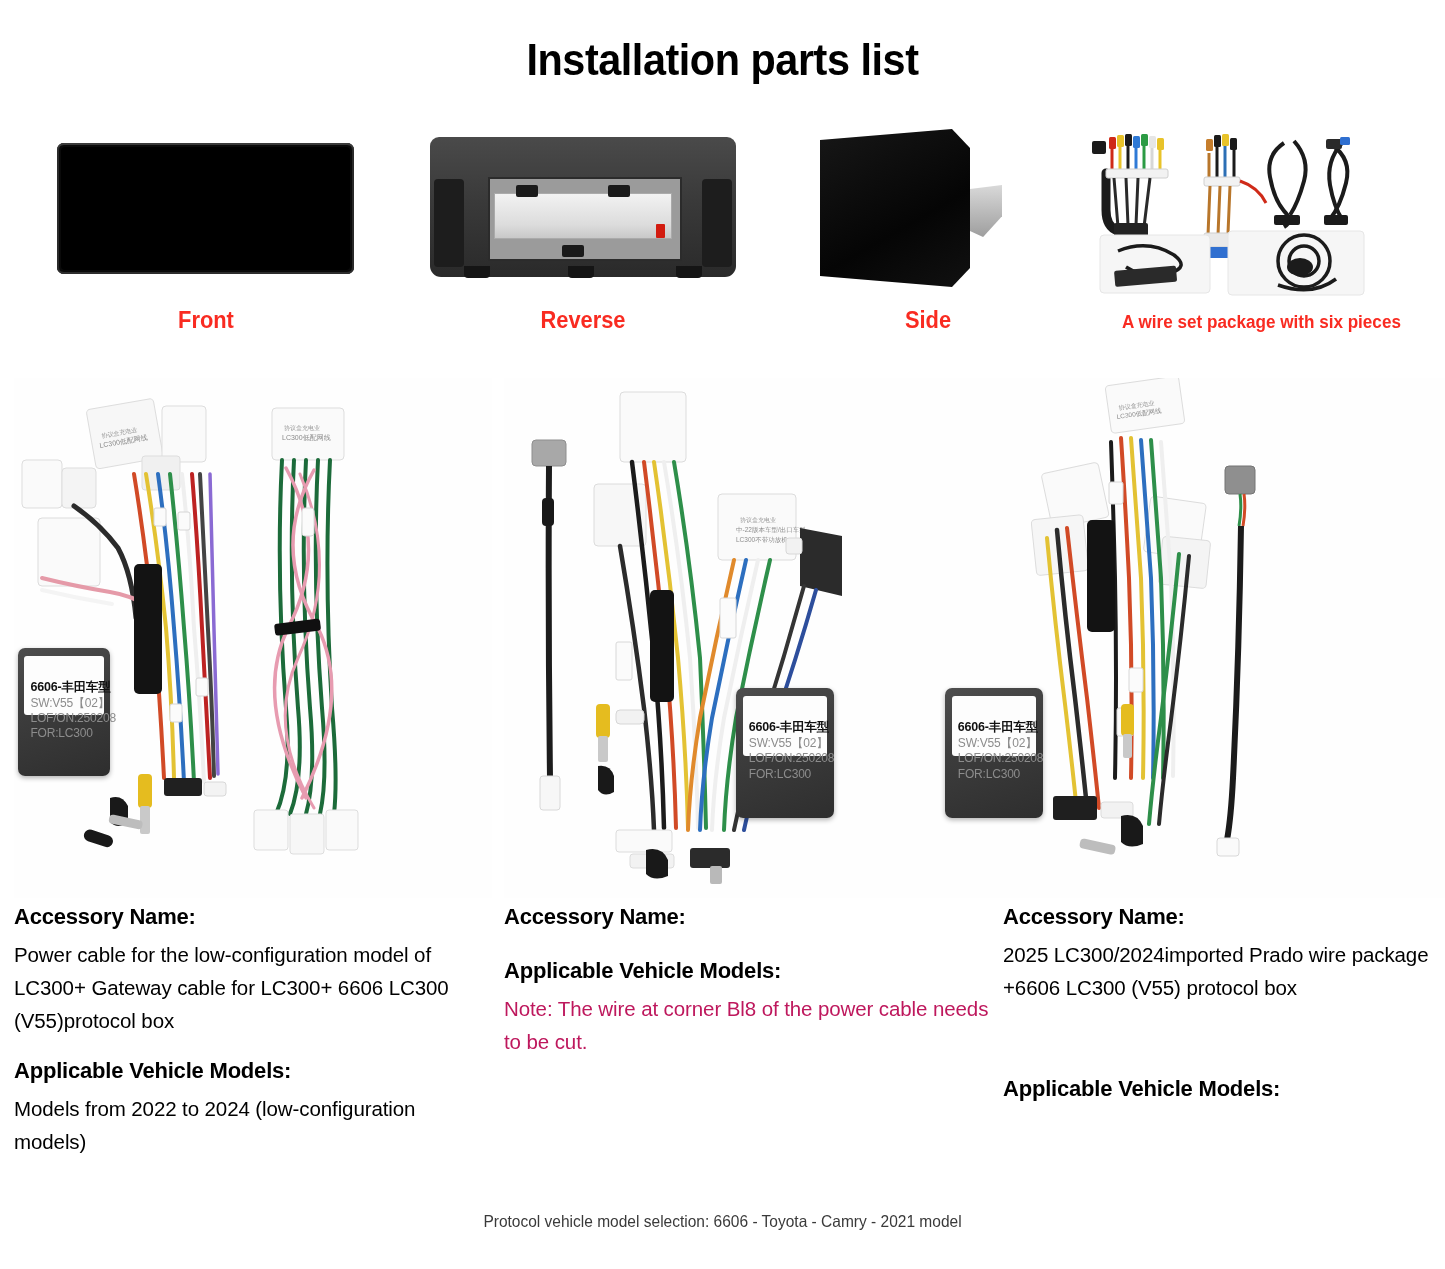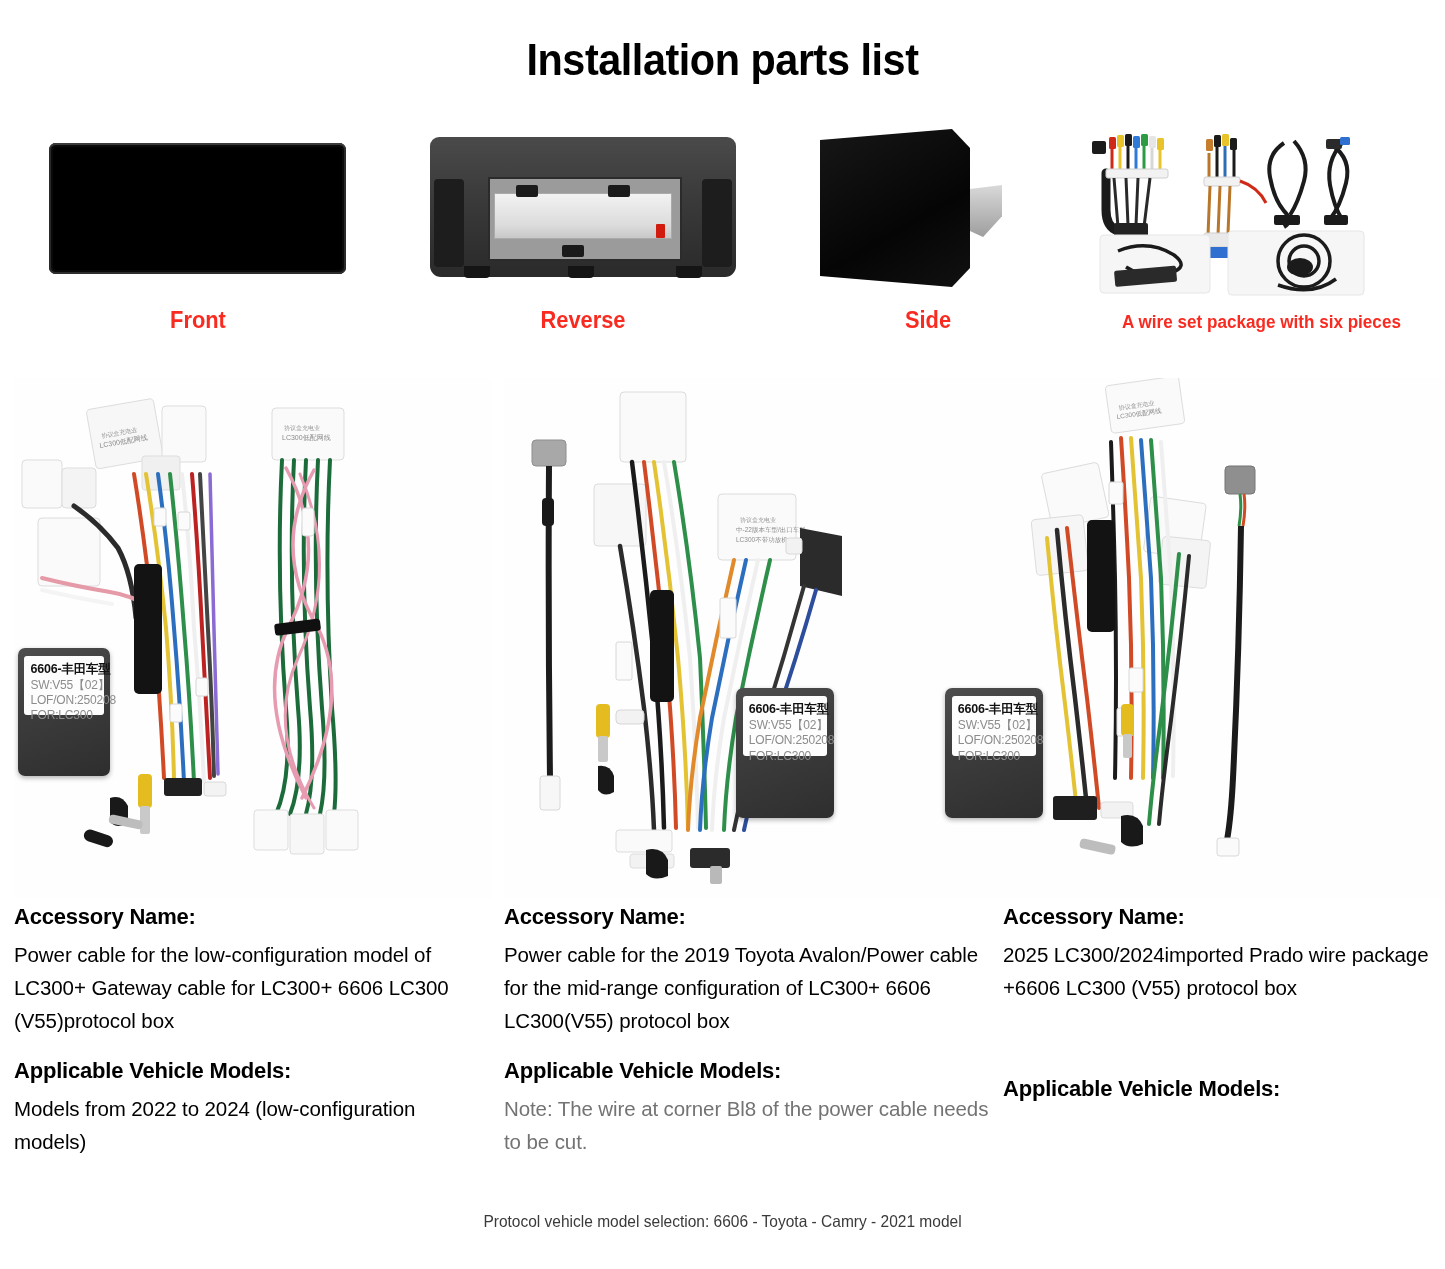--- a/index.html
+++ b/index.html
@@ -58,21 +58,21 @@
     font-weight: bold;
     font-family: "Liberation Sans Narrow", "Liberation Sans", sans-serif;
     transform: scaleX(0.95);
   }
   .view-label.small {
     font-size: 18px;
     top: 197px;
   }
 
   
-  #cell-front { left: 4px; width: 388px; }
+  #cell-front { left: 12px; width: 388px; }
   .front-unit {
     position: absolute;
     left: 45px;
     top: 28px;
     width: 297px;
     height: 131px;
     background: #0a0a0a;
     border-radius: 7px;
     box-shadow: inset 0 2px 0 #3a3a3a, inset 0 -2px 0 #2d2d2d,
                 inset 2px 0 0 #2a2a2a, inset -2px 0 0 #2a2a2a;
@@ -215,21 +215,21 @@
     font-size: 22px;
     font-weight: bold;
     letter-spacing: -0.2px;
   }
   .block p {
     margin: 0;
     font-size: 20.5px;
     line-height: 1.62;
     letter-spacing: -0.1px;
   }
-  .block p.note { color: #737373; }
+  .block p.note { color: #be185d; }
   .spacer-sm { height: 14px; }
   .spacer-lg { height: 66px; }
 
   
   .footer {
     position: absolute;
     top: 1212px;
     left: 0;
     width: 1445px;
     text-align: center;
@@ -247,21 +247,21 @@
     box-shadow: 0 2px 5px rgba(0,0,0,0.3);
   }
   .pbox-label {
     position: absolute;
     left: 7%;
     top: 6%;
     width: 86%;
     height: 46%;
     background: #fdfdfd;
     border-radius: 3px;
-    padding: 5px 6px;
+    padding: 23px 6px;
     box-sizing: border-box;
   }
   .pbox-label .l1 {
     font-size: 12.5px;
     font-weight: bold;
     color: #111;
     letter-spacing: -0.2px;
     white-space: nowrap;
   }
   .pbox-label .l2,
@@ -537,21 +537,20 @@
           <div class="l1">6606-丰田车型</div>
           <div class="l2">SW:V55【02】</div>
           <div class="l3">LOF/ON:250208</div>
           <div class="l4">FOR:LC300</div>
         </div>
       </div>
     </div>
 
     <div class="block">
       <h3>Accessory Name:</h3>
-      <p>Power cable for the 2019 Toyota Avalon/Power cable for the mid-range configuration of LC300+ 6606 LC300(V55) protocol box</p>
     </div>
     <div class="spacer-sm"></div>
     <div class="block">
       <h3>Applicable Vehicle Models:</h3>
       <p class="note">Note: The wire at corner Bl8 of the power cable needs to be cut.</p>
     </div>
   </div>
 
   <div class="col" id="col-3">
     <div class="photo">

